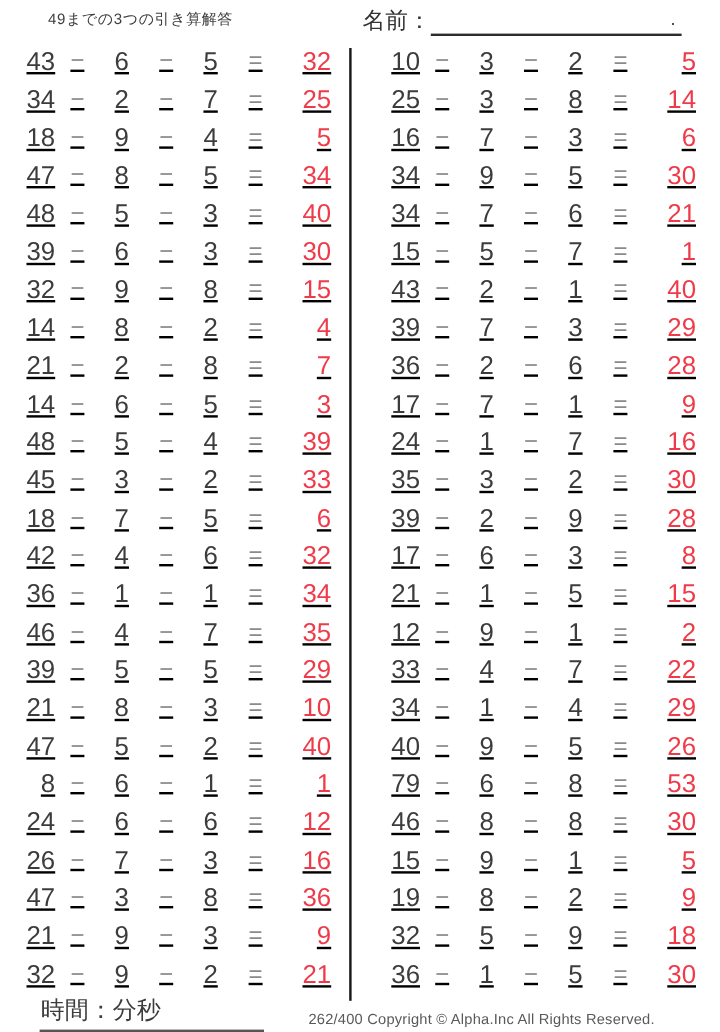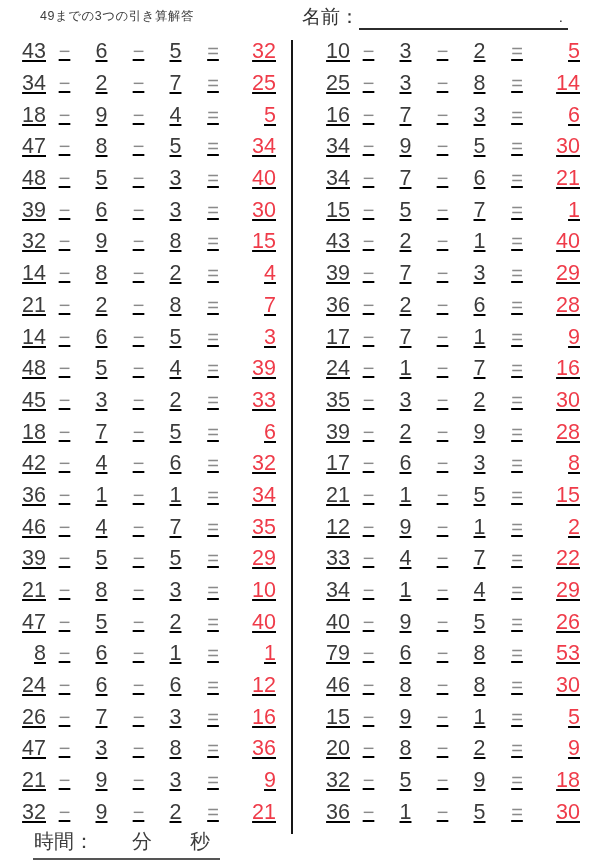--- a/index.html
+++ b/index.html
@@ -83,27 +83,25 @@
   .ans {
     color: var(--answer-red, #ef3b49);
     text-align: right;
   }
   .time-box {
     position: absolute;
     left: 33px;
     top: 828px;
     width: 176px;
     display: flex;
-    justify-content: space-between;
     align-items: baseline;
     border-bottom: 2px solid #555555;
     padding: 0 10px 3px 1px;
     font-size: 20px;
     color: #3c3c3c;
-    gap: 31px;
   }
   .copyright {
     position: absolute;
     left: 257px;
     top: 842px;
     font-size: 12.2px;
     color: #595959;
     letter-spacing: 0.2px;
   }
 </style>
@@ -587,21 +585,21 @@
       <span class="num">15</span>
       <span class="op">−</span>
       <span class="num mid">9</span>
       <span class="op">−</span>
       <span class="num mid">1</span>
       <span class="op">=</span>
       <span class="ans">5</span>
     </div>
 
     <div class="prob-row">
-      <span class="num">20</span>
+      <span class="num">19</span>
       <span class="op">−</span>
       <span class="num mid">8</span>
       <span class="op">−</span>
       <span class="num mid">2</span>
       <span class="op">=</span>
       <span class="ans">9</span>
     </div>
 
     <div class="prob-row">
       <span class="num">32</span>
@@ -623,14 +621,15 @@
       <span class="ans">30</span>
     </div>
   </div>
 
   <div class="time-box">
     <span>時間：</span>
     <span>分</span>
     <span>秒</span>
   </div>
 
+  <div class="copyright">262/400 Copyright © Alpha.Inc All Rights Reserved.</div>
 
 </div>
 
 </body></html>

